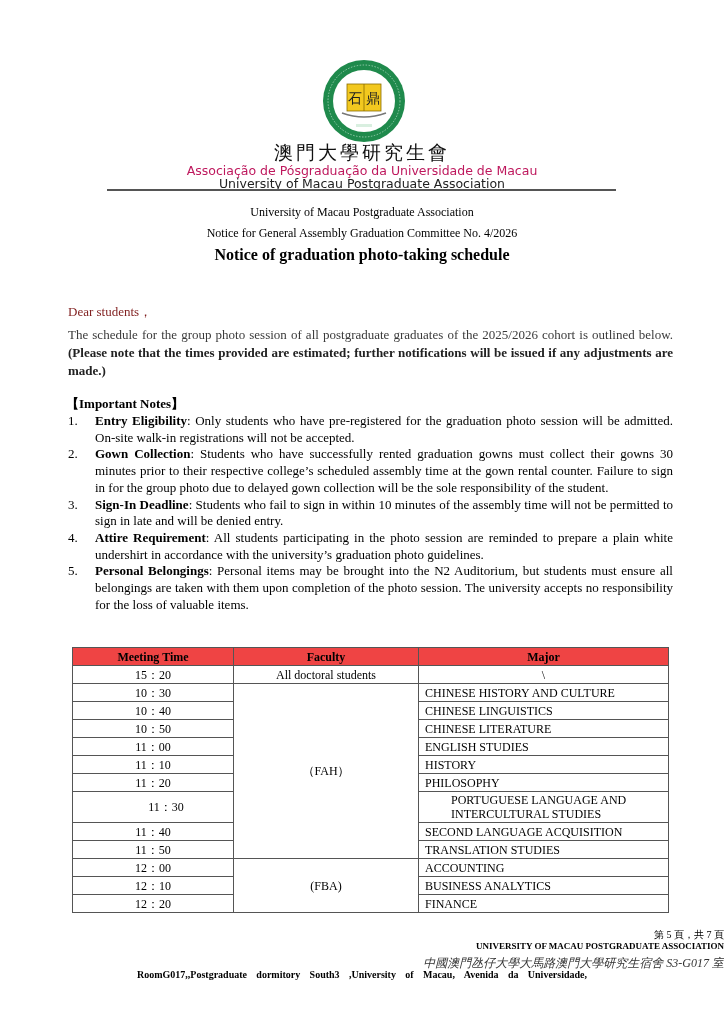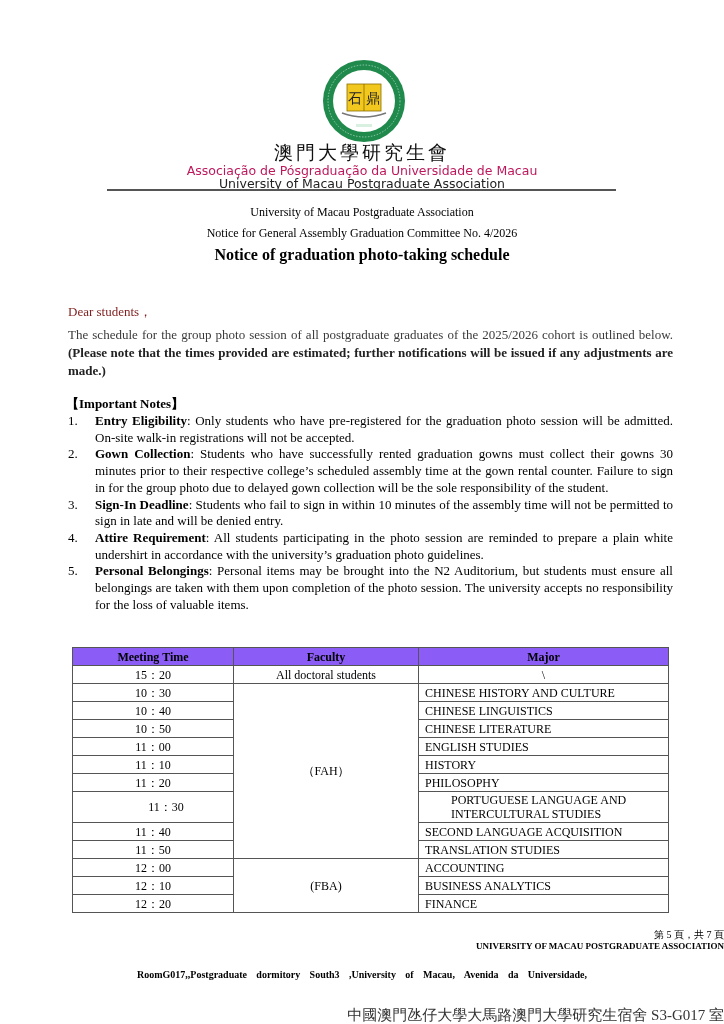--- a/index.html
+++ b/index.html
@@ -24,30 +24,30 @@
   .intro { top: 326px; color: #3a3a3a; }
   .intro b { color: #222; }
 
   .notes-title { position: absolute; left: 66px; top: 395px; font-size: 13px; font-weight: bold; }
   .notes { position: absolute; left: 68px; top: 413px; width: 605px; margin: 0; padding: 0; list-style: none; font-size: 13px; line-height: 16.7px; }
   .notes li { position: relative; padding-left: 27px; text-align: justify; }
   .notes .num { position: absolute; left: 0; top: 0; }
 
   table.sched { position: absolute; left: 72px; top: 647px; width: 597px; border-collapse: collapse; font-size: 12px; }
   table.sched th, table.sched td { border: 1px solid #555; padding: 0 6px; height: 17px; line-height: 14px; }
-  table.sched th { background: #8b5cf6; font-weight: bold; text-align: center; }
+  table.sched th { background: #ef4444; font-weight: bold; text-align: center; }
   td.time { text-align: center; width: 122px; }
   td.fac { text-align: center; width: 172px; }
   td.major { text-align: left; }
   tr.tall td { height: 30px; padding-left: 32px; }
 
   .footer { position: absolute; left: 0; width: 724px; text-align: right; }
   .f-page { top: 928px; font-size: 10px; }
   .f-org { top: 941px; font-size: 9px; font-weight: bold; }
-  .f-addr-zh { top: 1006px; font-size: 15px; color: #333; }
+  .f-addr-zh { top: 955px; font-size: 12px; color: #333; font-style: italic; }
   .f-addr-en { top: 969px; left: 137px; width: 450px; font-size: 10px; font-weight: bold; text-align: justify; text-align-last: justify; }
 </style>
 </head>
 <body>
 
 <div class="logo">
   <svg width="84" height="84" viewBox="0 0 84 84">
     <circle cx="42" cy="42" r="41" fill="#1f8a4c"></circle>
     <circle cx="42" cy="42" r="31" fill="#ffffff"></circle>
     <circle cx="42" cy="42" r="36" fill="none" stroke="#d9efe0" stroke-width="0.6" stroke-dasharray="1.5 1.5"></circle>

